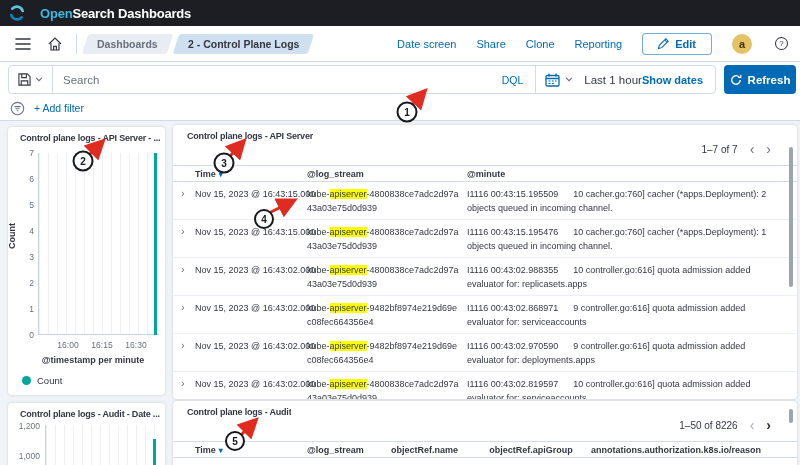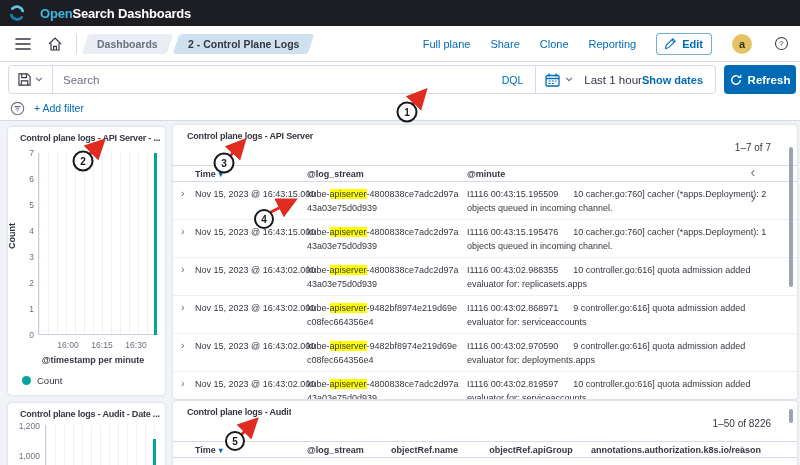--- a/index.html
+++ b/index.html
@@ -15,21 +15,21 @@
   
   .navbar { position:absolute; left:0; top:26px; width:800px; height:36px; background:#fff; border-bottom:1px solid #d3dae6; display:flex; align-items:center; padding:0 10px; }
   .icon-btn { display:flex; align-items:center; justify-content:center; width:26px; height:26px; cursor:pointer; }
   .nav-divider { width:1px; height:20px; background:#d3dae6; margin:0 8px; }
   .crumb { height:20px; display:flex; align-items:center; padding:0 12px; font-size:10.5px; font-weight:600; transform:skewX(-18deg); border-radius:3px; margin-right:6px; }
   .crumb > span { transform:skewX(18deg); white-space:nowrap; }
   .crumb.inactive { background:#e9edf3; color:#69707d; }
   .crumb.active { background:#cfe1f1; color:#343741; }
   .nav-right { margin-left:auto; display:flex; align-items:center; gap:20px; }
   .nav-link { color:#006BB4; font-size:11px; font-weight:500; cursor:pointer; white-space:nowrap; }
-  .edit-btn { display:flex; align-items:center; gap:6px; border:1px solid rgba(0,107,180,.55); color:#006BB4; border-radius:4px; padding:4px 8px; font-size:11px; font-weight:600; cursor:pointer; background:#fff; }
+  .edit-btn { display:flex; align-items:center; gap:6px; border:1px solid rgba(0,107,180,.55); color:#006BB4; border-radius:4px; padding:4px 15px; font-size:11px; font-weight:600; cursor:pointer; background:#fff; }
   .avatar { width:20px; height:20px; border-radius:50%; background:#e3c364; color:#403310; font-size:11px; font-weight:700; display:flex; align-items:center; justify-content:center; cursor:pointer; }
 
   
   .querybar-row { position:absolute; left:0; top:62px; width:648px; height:34px; background:#fff; }
   .qcontrol { position:absolute; left:8px; top:3px; width:708px; height:29px; border:1px solid #d3dae6; border-radius:4px; background:#fff; display:flex; align-items:center; }
   .saved-btn { width:44px; height:100%; border-right:1px solid #d3dae6; display:flex; align-items:center; justify-content:center; gap:4px; cursor:pointer; }
   .search-input { flex:1; border:0; outline:none; font-size:11.5px; font-family:"Liberation Sans",sans-serif; color:#343741; padding:0 10px; min-width:40px; }
   .search-input::placeholder { color:#69707d; }
   .dql { color:#006BB4; font-size:10.5px; font-weight:400; padding:0 12px; cursor:pointer; }
   .dp-sep { width:1px; height:100%; background:#d3dae6; }
@@ -59,21 +59,21 @@
   .ytick { position:absolute; width:26px; text-align:right; font-size:8.5px; color:#69707d; }
   .xtick { position:absolute; width:34px; text-align:center; font-size:8.5px; color:#69707d; }
   .ylabel { position:absolute; left:-9px; top:104px; transform:rotate(-90deg); font-size:9px; font-weight:700; color:#343741; }
   .xlabel { position:absolute; left:18px; width:134px; text-align:center; font-size:9px; font-weight:700; color:#343741; }
   .vbar { position:absolute; width:3px; background:#00A69B; }
   .legend { position:absolute; display:flex; align-items:center; gap:6px; cursor:pointer; }
   .legend-dot { width:9px; height:9px; border-radius:50%; background:#00A69B; }
   .legend-label { font-size:9.5px; color:#343741; }
 
   
-  .pagination { position:absolute; top:17px; right:26px; display:flex; align-items:center; gap:12px;flex-direction:column; }
+  .pagination { position:absolute; top:17px; right:26px; display:flex; align-items:center; gap:12px; }
   .page-count { font-size:10px; color:#343741; }
   .pg-chev { font-size:14px; color:#69707d; cursor:pointer; line-height:1; }
   .pg-chev.disabled { color:#a6adb9; }
   .pg-chev.strong { color:#2b2d33; font-weight:700; }
   .thead { position:absolute; left:0; right:0; top:40px; height:17px; border-top:1px solid #d3dae6; border-bottom:1px solid #d3dae6; display:flex; align-items:center; padding-left:8px; font-size:9px; font-weight:700; color:#343741; }
   .sort-caret { font-size:8px; color:#006BB4; margin-left:3px; }
   .rows { position:absolute; left:0; right:0; top:57px; bottom:0; overflow:hidden; }
   .trow { display:flex; align-items:flex-start; border-bottom:1px solid #eceff4; padding:5px 0 4px 8px; font-size:9px; line-height:14px; color:#343741; }
   .c-exp { width:10px; margin-right:4px; color:#69707d; font-size:11px; line-height:13px; cursor:pointer; }
   .c-time { width:112px; white-space:nowrap; }
@@ -119,21 +119,21 @@
         </svg>
     </span>
     <span class="nav-divider"></span>
     <span class="crumb inactive">
         <span>Dashboards</span>
       </span>
     <span class="crumb active">
         <span>2 - Control Plane Logs</span>
       </span>
     <span class="nav-right">
-      <span class="nav-link">Full plane</span>
+      <span class="nav-link">Date screen</span>
       <span class="nav-link">Share</span>
       <span class="nav-link">Clone</span>
       <span class="nav-link">Reporting</span>
       <span class="edit-btn">
         <svg width="11" height="11" viewBox="0 0 14 14">
             <path d="M0.5 13.5l1.2-4.2 8.3-8.3 3 3-8.3 8.3-4.2 1.2z" fill="none" stroke="#006BB4" stroke-width="1.3"></path>
             <path d="M8.6 2.4l3 3" stroke="#006BB4" stroke-width="1.3"></path>
           </svg>
         <span>Edit</span>
       </span>

